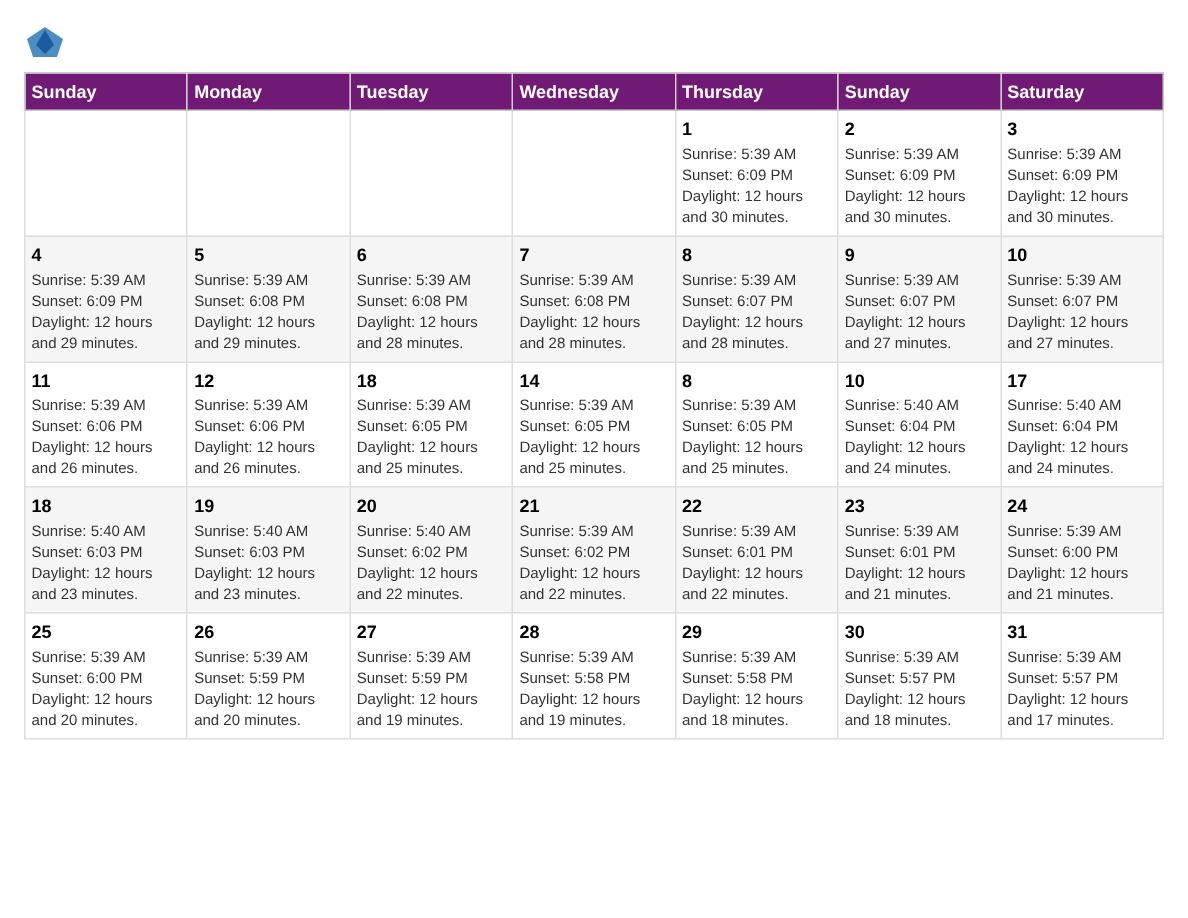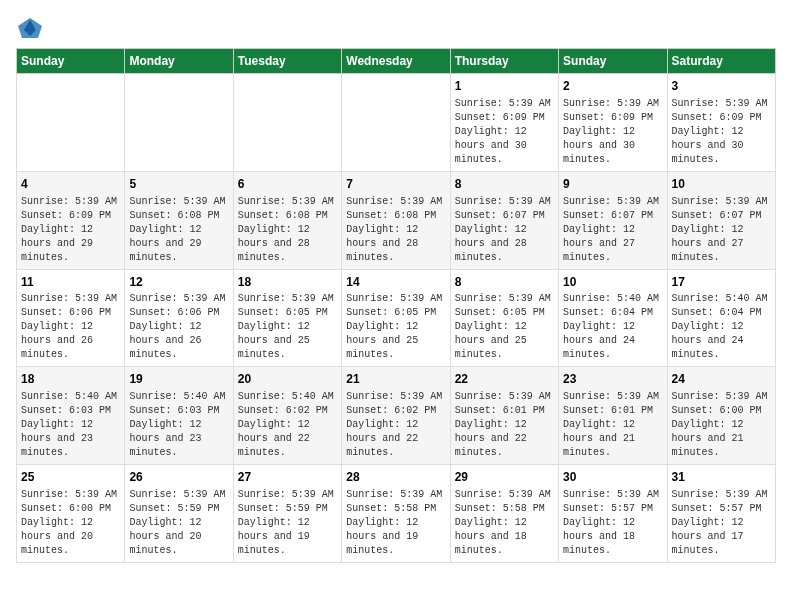--- a/index.html
+++ b/index.html
@@ -46,21 +46,21 @@
     .subtitle {
       font-size: 14px;
       color: #555;
     }
     table {
       width: 100%;
       border-collapse: collapse;
       font-size: 10.5px;
     }
     thead tr th {
-      background-color: #15803d;
+      background-color: #701a75;
       color: #fff;
       padding: 5px 4px;
       text-align: left;
       font-size: 12px;
       border: 1px solid #ccc;
     }
     tbody tr td {
       vertical-align: top;
       padding: 4px 4px;
       border: 1px solid #ddd;
@@ -73,21 +73,20 @@
     }
     .day-num {
       font-weight: bold;
       font-size: 12px;
       display: block;
       margin-bottom: 2px;
     }
     .day-info {
       color: #333;
       font-size: 10px;
-      font-family: Liberation Mono, monospace;
     }
     .empty-cell {
       background: #fff;
     }
     tbody tr:nth-child(even) .empty-cell {
       background: #f5f5f5;
     }
   </style>
 </head>
 <body>

